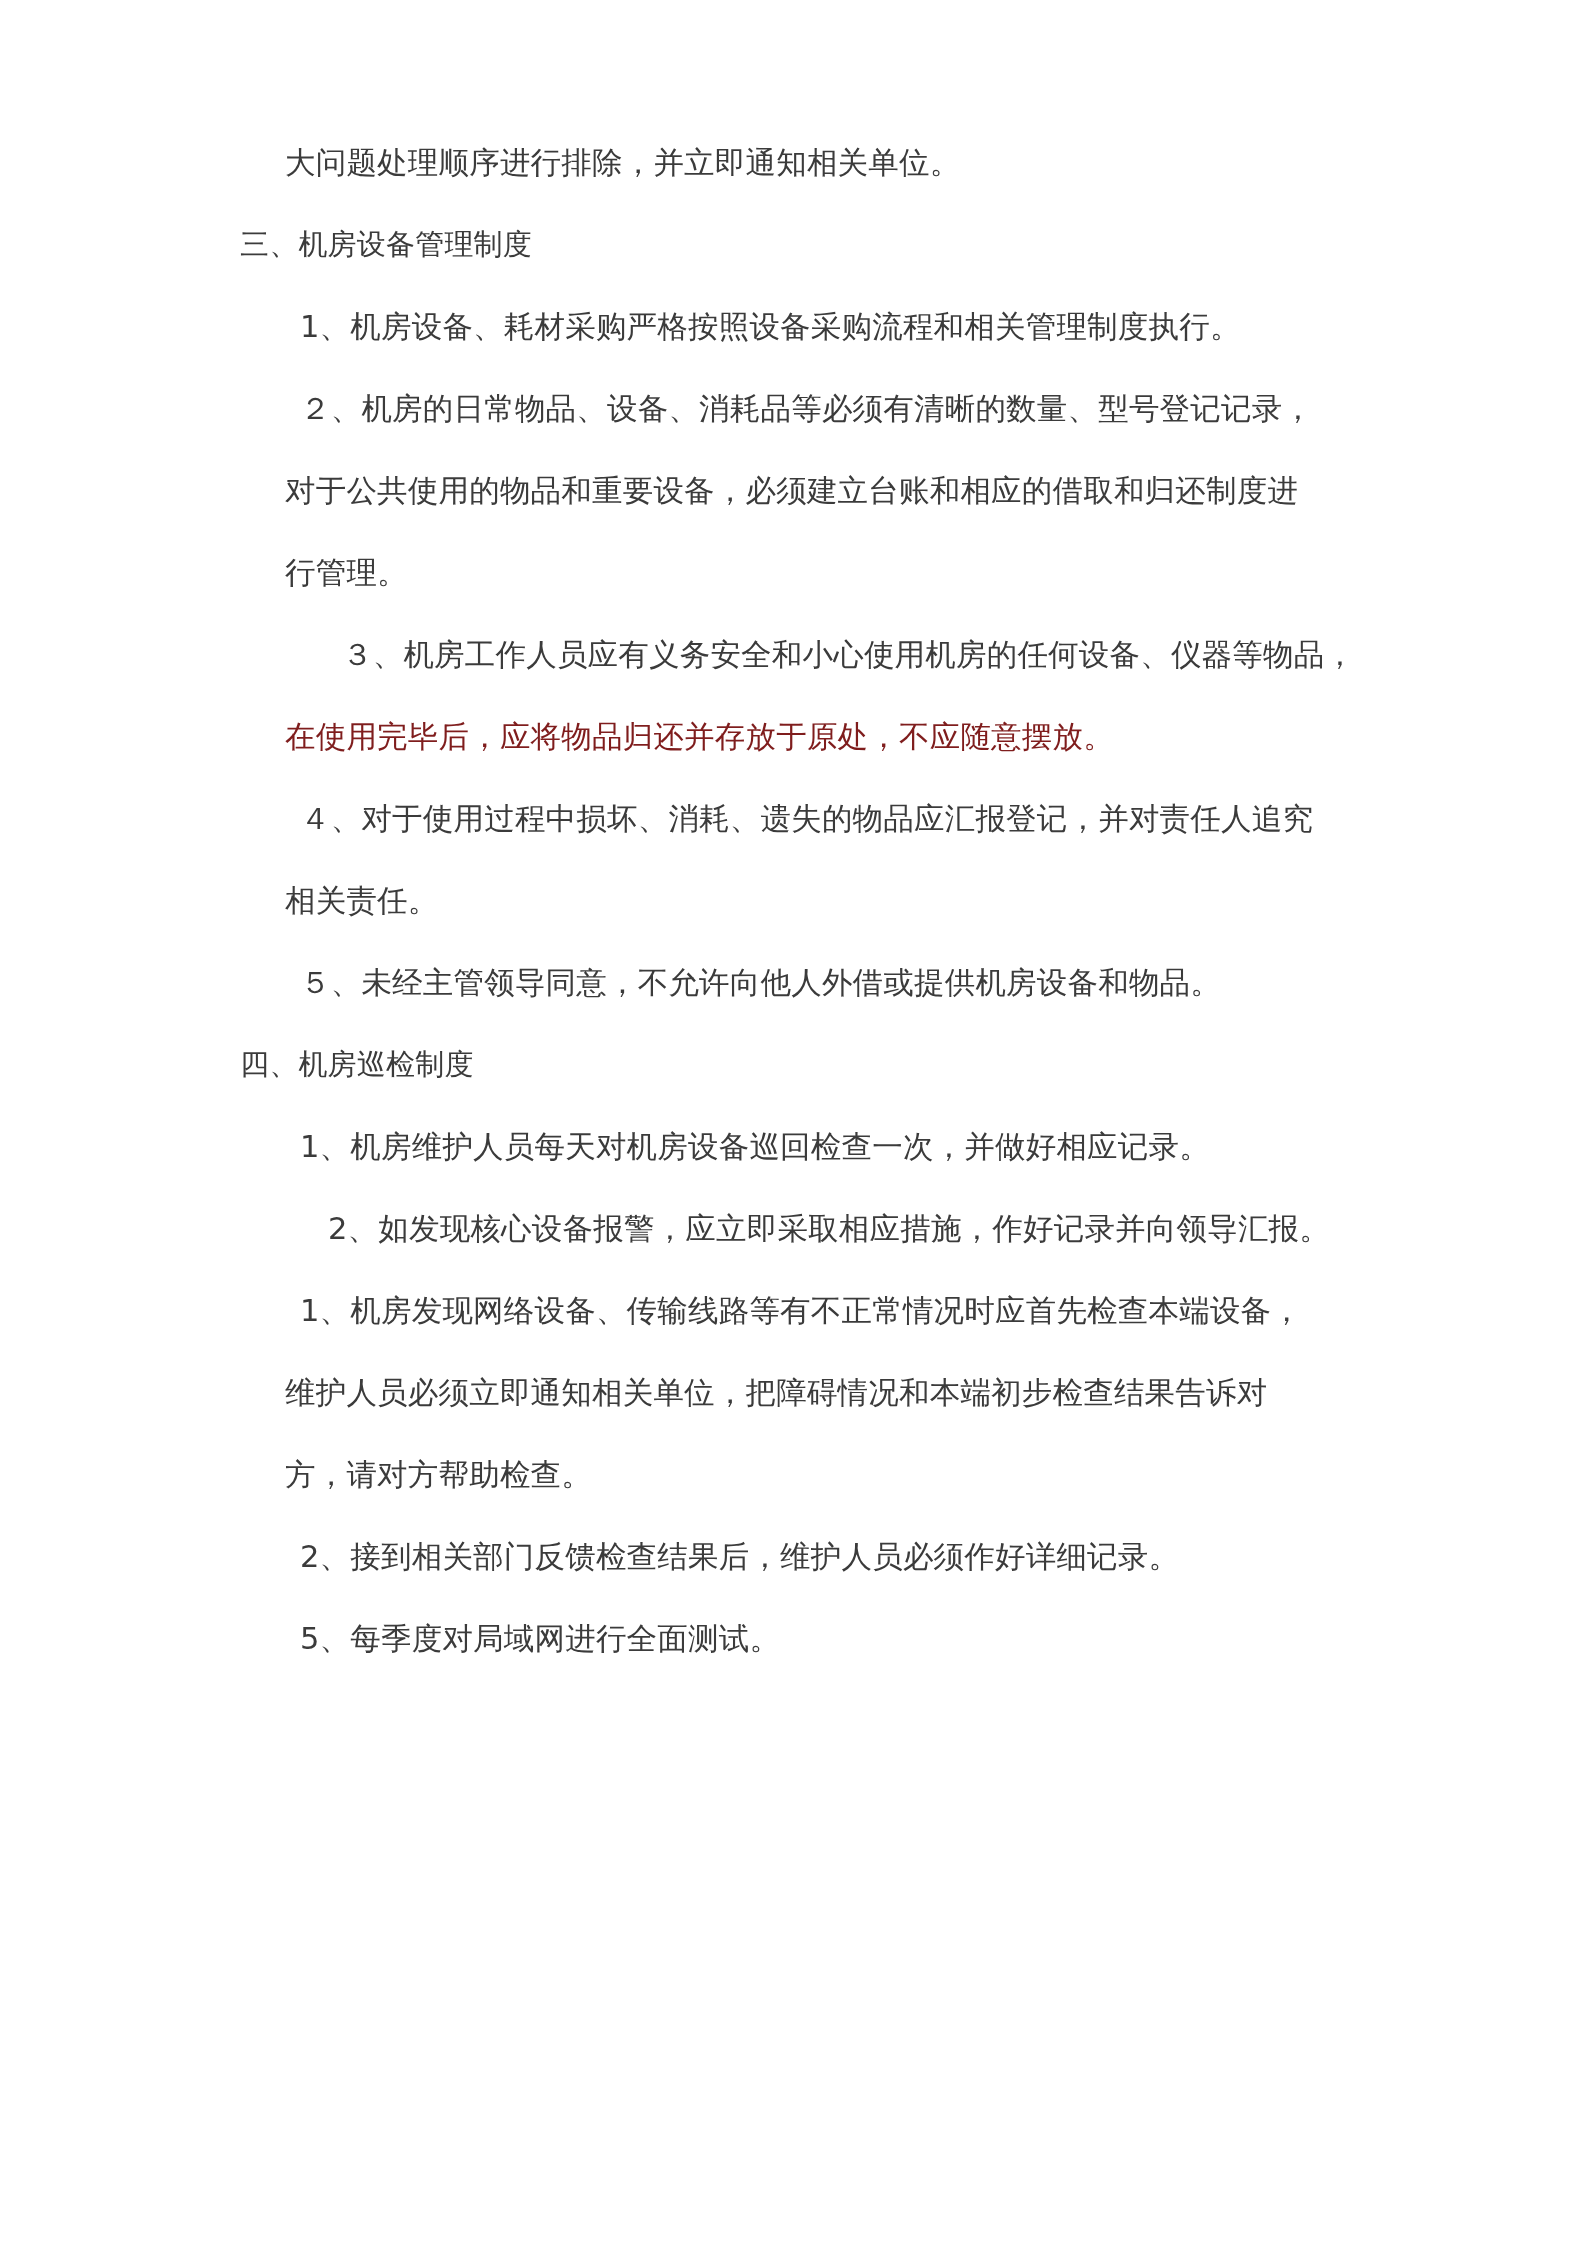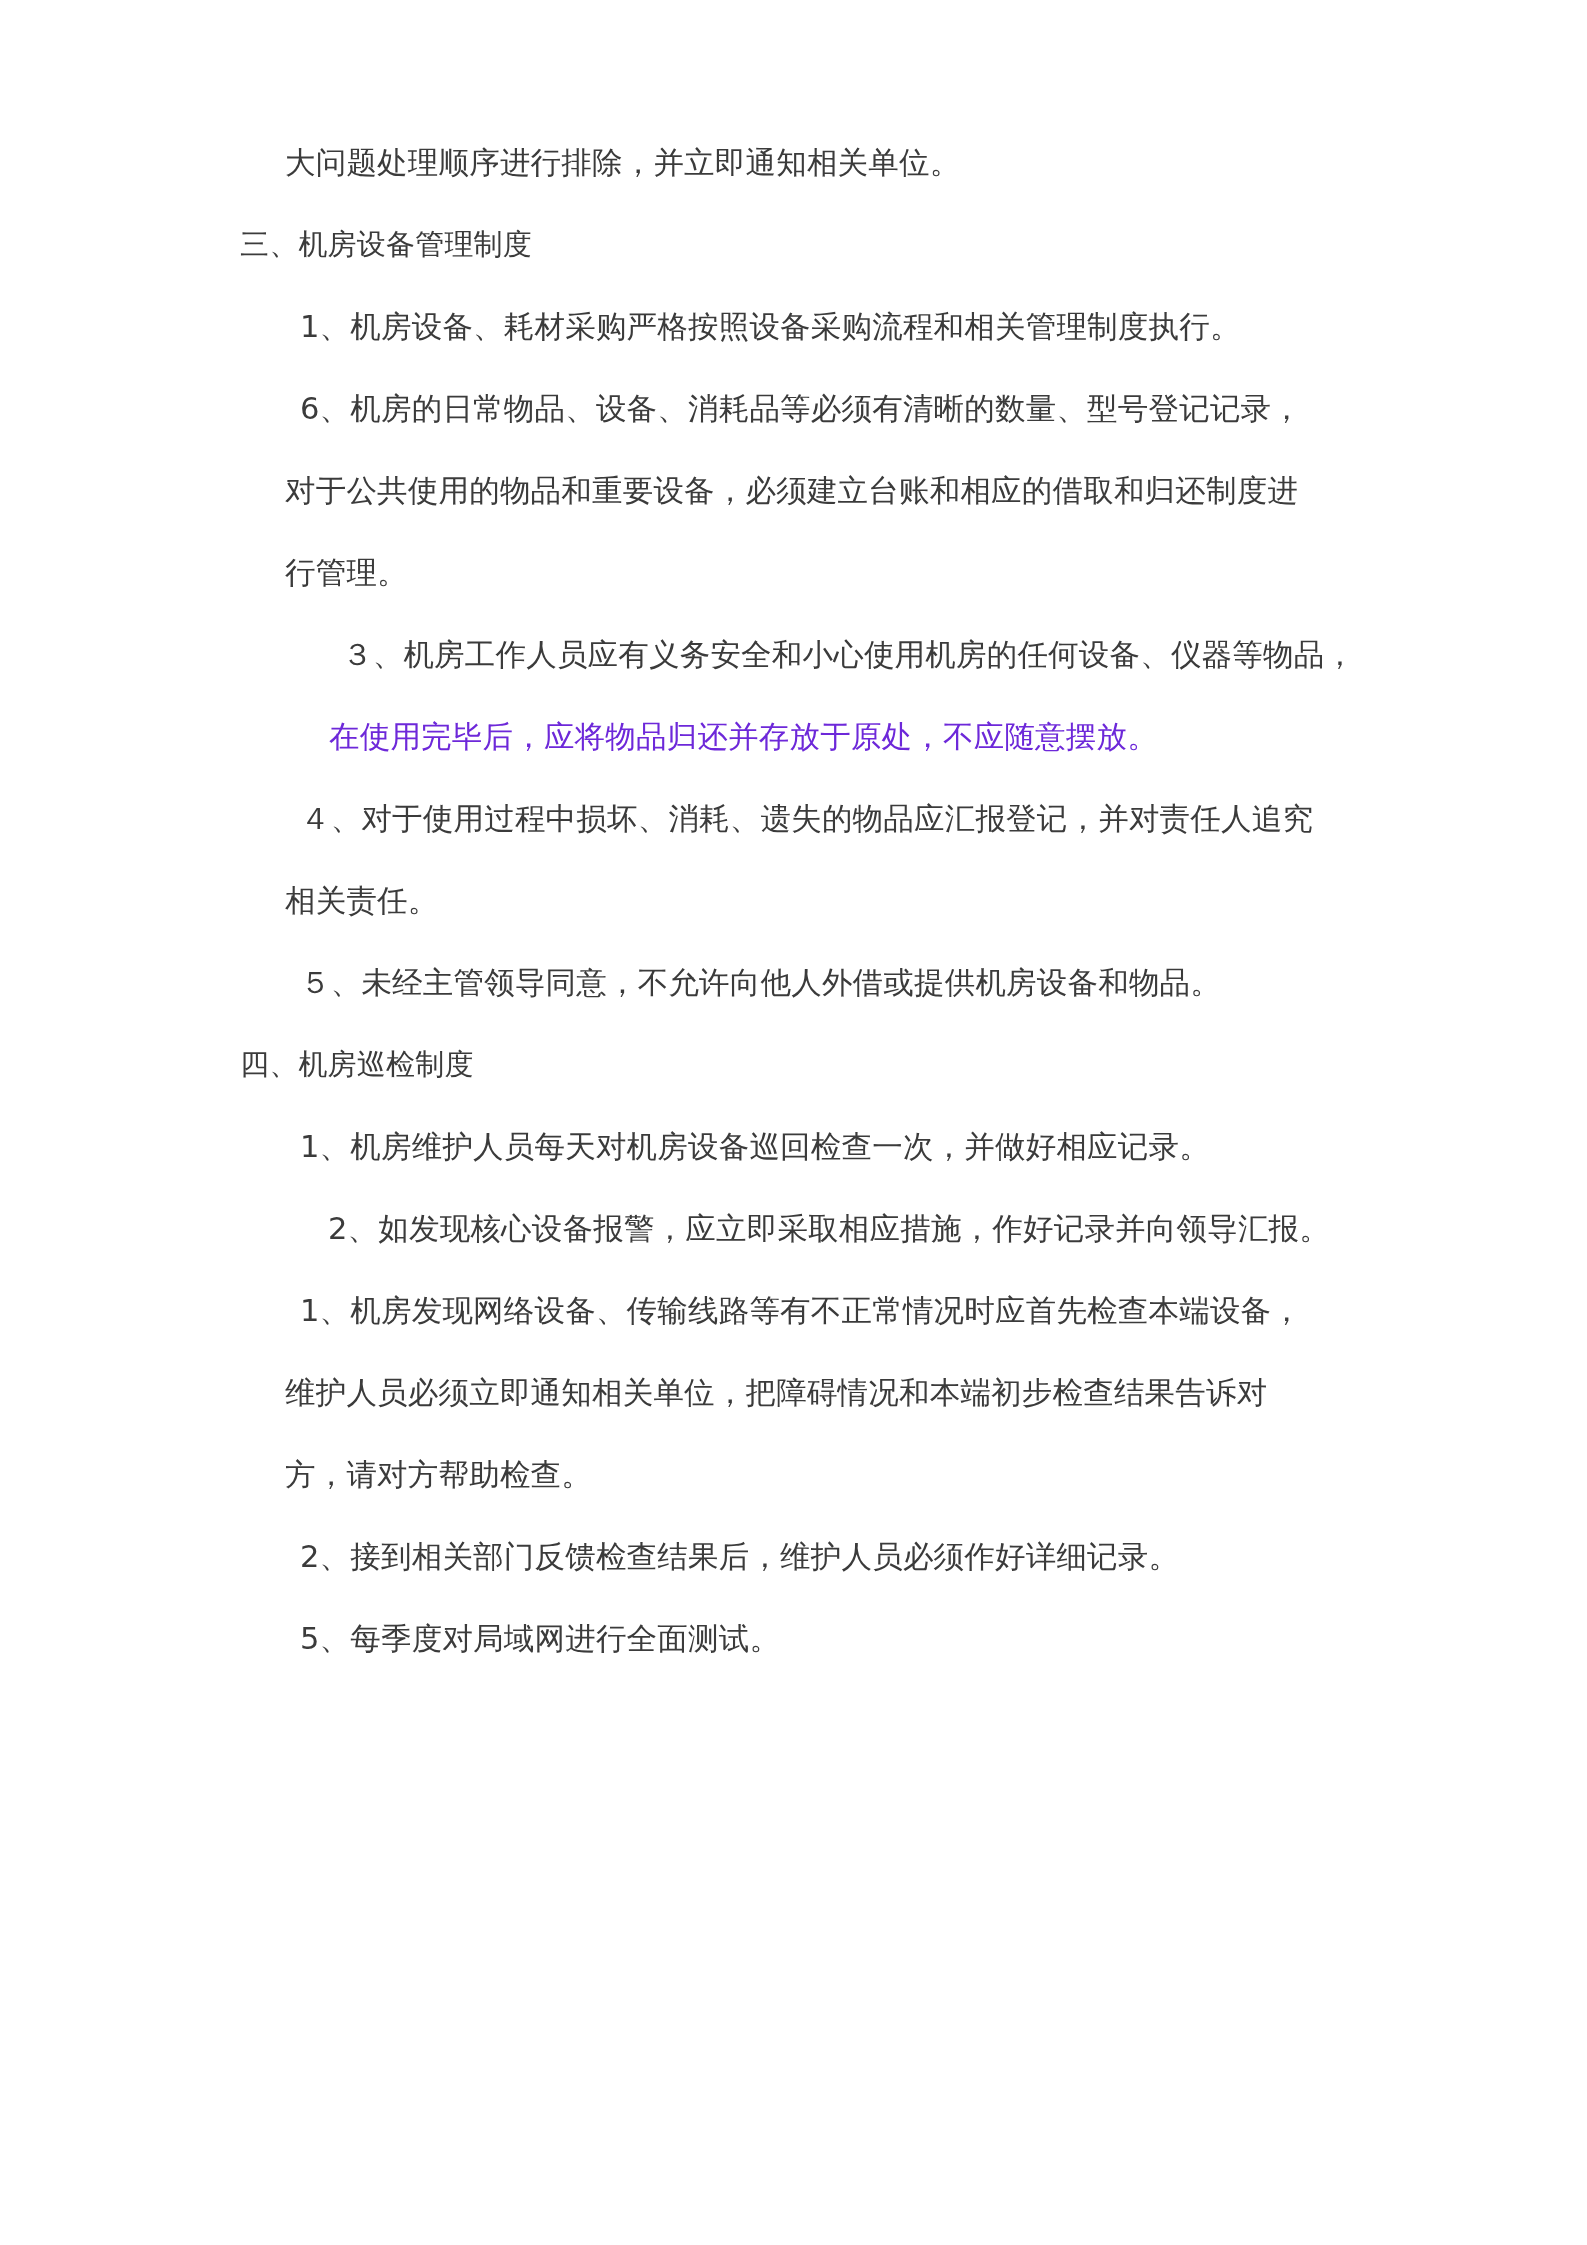--- a/index.html
+++ b/index.html
@@ -46,25 +46,25 @@
   .cont-line { }
 </style>
 </head>
 <body>
 
 <div class="page" style="background: rgb(255, 255, 255);">
   <div class="doc-body" id="doc-body">
       <div class="line cont-line" style="left: 285px; top: 148px; color: rgb(59, 59, 59);">大问题处理顺序进行排除，并立即通知相关单位。</div>
       <div class="line heading" style="left: 240px; top: 230px; color: rgb(59, 59, 59);">三、机房设备管理制度</div>
       <div class="line item-line" style="left: 300px; top: 312px; color: rgb(59, 59, 59);">1、机房设备、耗材采购严格按照设备采购流程和相关管理制度执行。</div>
-      <div class="line item-line" style="left: 300px; top: 394px; color: rgb(59, 59, 59);">6、机房的日常物品、设备、消耗品等必须有清晰的数量、型号登记记录，</div>
+      <div class="line item-line" style="left: 300px; top: 394px; color: rgb(59, 59, 59);">２、机房的日常物品、设备、消耗品等必须有清晰的数量、型号登记记录，</div>
       <div class="line cont-line" style="left: 285px; top: 476px; color: rgb(59, 59, 59);">对于公共使用的物品和重要设备，必须建立台账和相应的借取和归还制度进</div>
       <div class="line cont-line" style="left: 285px; top: 558px; color: rgb(59, 59, 59);">行管理。</div>
       <div class="line item-line" style="left: 300px; top: 640px; color: rgb(59, 59, 59); margin-left: 42px;">３、机房工作人员应有义务安全和小心使用机房的任何设备、仪器等物品，</div>
-      <div class="line cont-line" style="left: 285px; top: 722px; color: #6d28d9; margin-left: 44px;">在使用完毕后，应将物品归还并存放于原处，不应随意摆放。</div>
+      <div class="line cont-line" style="left: 285px; top: 722px; color: #7f1d1d;">在使用完毕后，应将物品归还并存放于原处，不应随意摆放。</div>
       <div class="line item-line" style="left: 300px; top: 804px; color: rgb(59, 59, 59); font-family: Liberation Serif, serif;">４、对于使用过程中损坏、消耗、遗失的物品应汇报登记，并对责任人追究</div>
       <div class="line cont-line" style="left: 285px; top: 886px; color: rgb(59, 59, 59);">相关责任。</div>
       <div class="line item-line" style="left: 300px; top: 968px; color: rgb(59, 59, 59);">５、未经主管领导同意，不允许向他人外借或提供机房设备和物品。</div>
       <div class="line heading" style="left: 240px; top: 1050px; color: rgb(59, 59, 59);">四、机房巡检制度</div>
       <div class="line item-line" style="left: 300px; top: 1132px; color: rgb(59, 59, 59);">1、机房维护人员每天对机房设备巡回检查一次，并做好相应记录。</div>
       <div class="line item-line" style="left: 300px; top: 1214px; color: rgb(59, 59, 59); margin-left: 28px;">2、如发现核心设备报警，应立即采取相应措施，作好记录并向领导汇报。</div>
       <div class="line item-line" style="left: 300px; top: 1296px; color: rgb(59, 59, 59);">1、机房发现网络设备、传输线路等有不正常情况时应首先检查本端设备，</div>
       <div class="line cont-line" style="left: 285px; top: 1378px; color: rgb(59, 59, 59);">维护人员必须立即通知相关单位，把障碍情况和本端初步检查结果告诉对</div>
       <div class="line cont-line" style="left: 285px; top: 1460px; color: rgb(59, 59, 59);">方，请对方帮助检查。</div>
       <div class="line item-line" style="left: 300px; top: 1542px; color: rgb(59, 59, 59);">2、接到相关部门反馈检查结果后，维护人员必须作好详细记录。</div>

